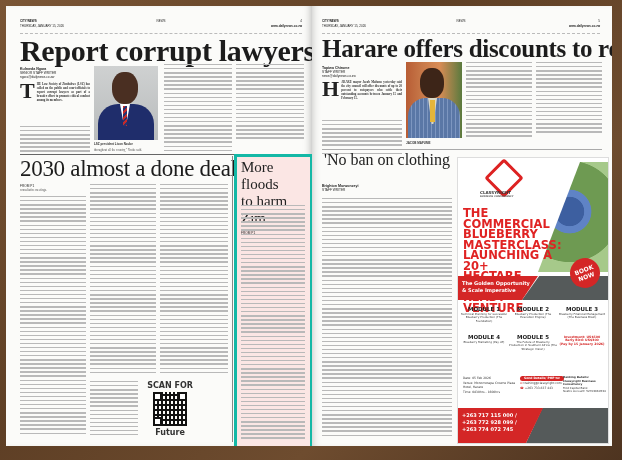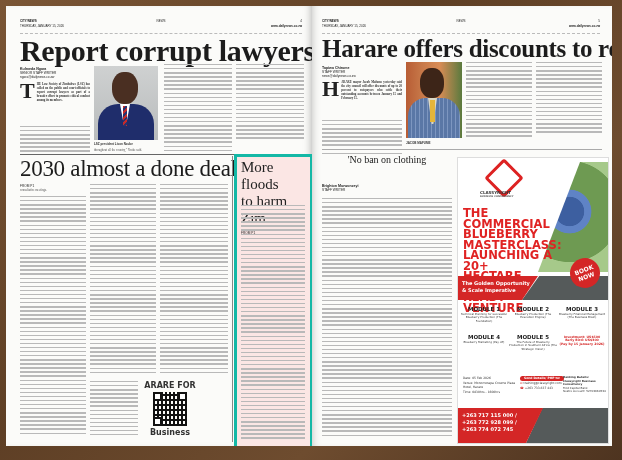--- a/index.html
+++ b/index.html
@@ -322,27 +322,27 @@
       <i></i>
       <i></i>
       <i></i>
       <i></i>
       <i></i>
       <i></i>
       <i></i>
     </div>
 
   <div class="qr">
-    <div class="t1">ARARE FOR</div>
+    <div class="t1">SCAN FOR</div>
     <div class="code">
       <div style="position:absolute;left:0;top:0;width:9px;height:9px;border:2px solid #111;background:#fff;box-sizing:border-box;"></div>
       <div style="position:absolute;right:0;top:0;width:9px;height:9px;border:2px solid #111;background:#fff;box-sizing:border-box;"></div>
       <div style="position:absolute;left:0;bottom:0;width:9px;height:9px;border:2px solid #111;background:#fff;box-sizing:border-box;"></div>
     </div>
-    <div class="t2">Business</div>
+    <div class="t2">Future</div>
   </div>
 
   <div class="rule" style="left:226px;top:150px;width:1px;height:286px;background:#888;"></div>
 
   <div class="box-floods">
     <div class="title">
       <div>More floods</div>
       <div>to harm Zim</div>
     </div>
     <div class="byline" style="position:relative;left:4px;top:2px;">FROM P1</div>
@@ -487,21 +487,21 @@
       <i></i>
       <i></i>
       <i></i>
       <i></i>
       <i></i>
       <i></i>
     </div>
 
   <div class="rule" style="left:10px;top:143px;width:280px;height:1px;background:#aaa;"></div>
 
-  <div class="sub-headline" style="left:10px;top:146px;width:130px;font-size:10px;line-height:15px;">
+  <div class="sub-headline" style="left:10px;top:146px;width:130px;font-size:16px;line-height:15px;">
     <div>'No ban on clothing</div>
   </div>
   <div class="byline" style="left:10px;top:178px;width:90px;">
     <b>Brighton Murwonzeyi</b>
     <span>STAFF WRITER</span>
   </div>
   <div class="lines" style="left:10px;top:192px;width:130px;height:245px;">
       <i></i>
       <i></i>
       <i></i>

